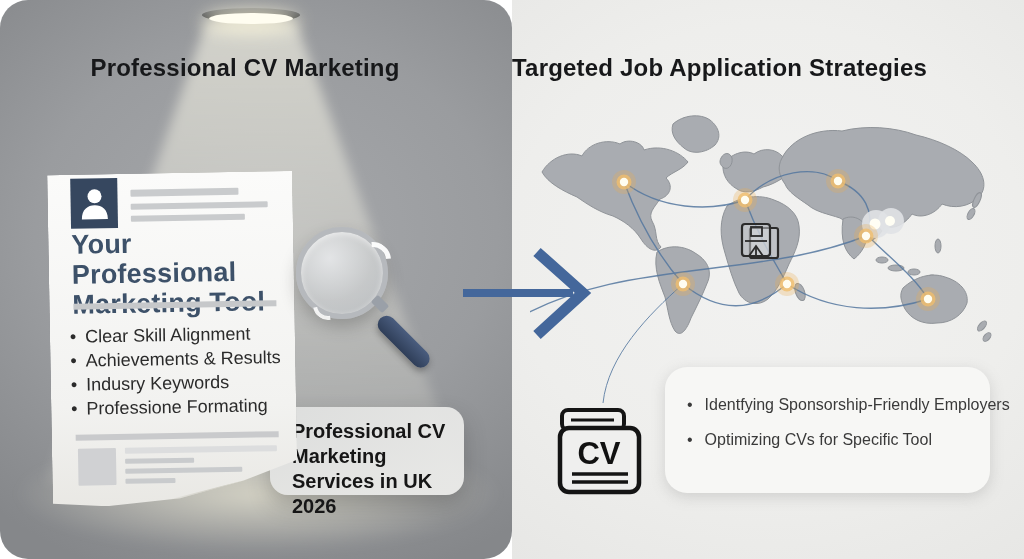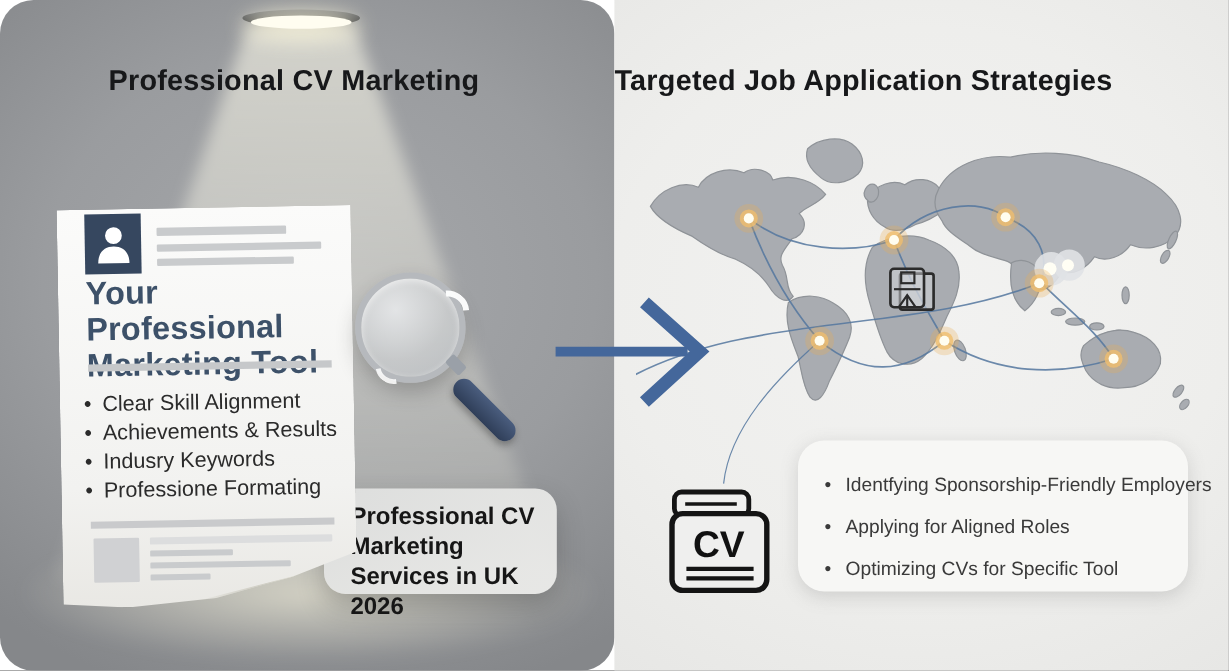--- a/index.html
+++ b/index.html
@@ -257,21 +257,20 @@
       <line x1="21" y1="18" x2="64" y2="18" stroke="#141414" stroke-width="3"></line>
       <rect x="10" y="26" width="79" height="64" rx="9" fill="#efefee" stroke="#141414" stroke-width="4.5"></rect>
       <text x="49" y="62" text-anchor="middle" font-family="Liberation Sans, sans-serif" font-size="31" font-weight="bold" fill="#111">CV</text>
       <line x1="22" y1="72" x2="78" y2="72" stroke="#141414" stroke-width="3.5"></line>
       <line x1="22" y1="80" x2="78" y2="80" stroke="#141414" stroke-width="3.5"></line>
     </svg>
 
     <div class="strategy-box">
       <ul>
         <li>Identfying Sponsorship-Friendly Employers</li>
-        <li>Applying for Aligned Roles</li>
         <li>Optimizing CVs for Specific Tool</li>
       </ul>
     </div>
   </div>
 
   <svg class="bridge-arrow" width="145" height="95" viewBox="0 0 145 95">
     <line x1="8" y1="47" x2="118" y2="47" stroke="#44679b" stroke-width="8"></line>
     <polyline points="82,6 128,47 82,89" fill="none" stroke="#44679b" stroke-width="11"></polyline>
   </svg>
 

